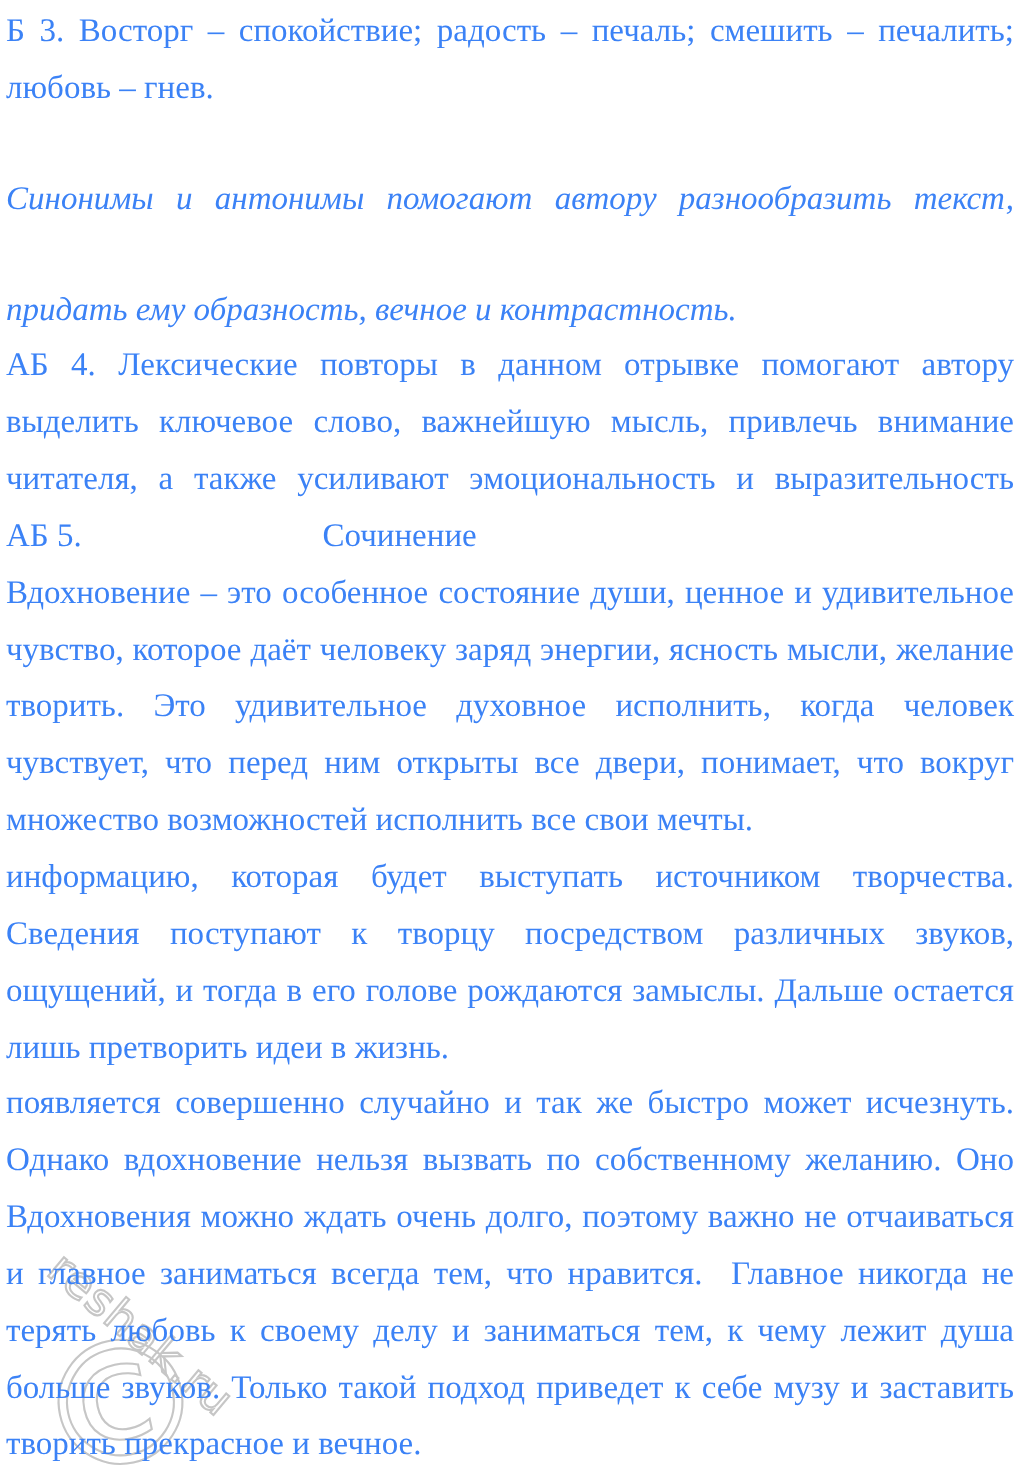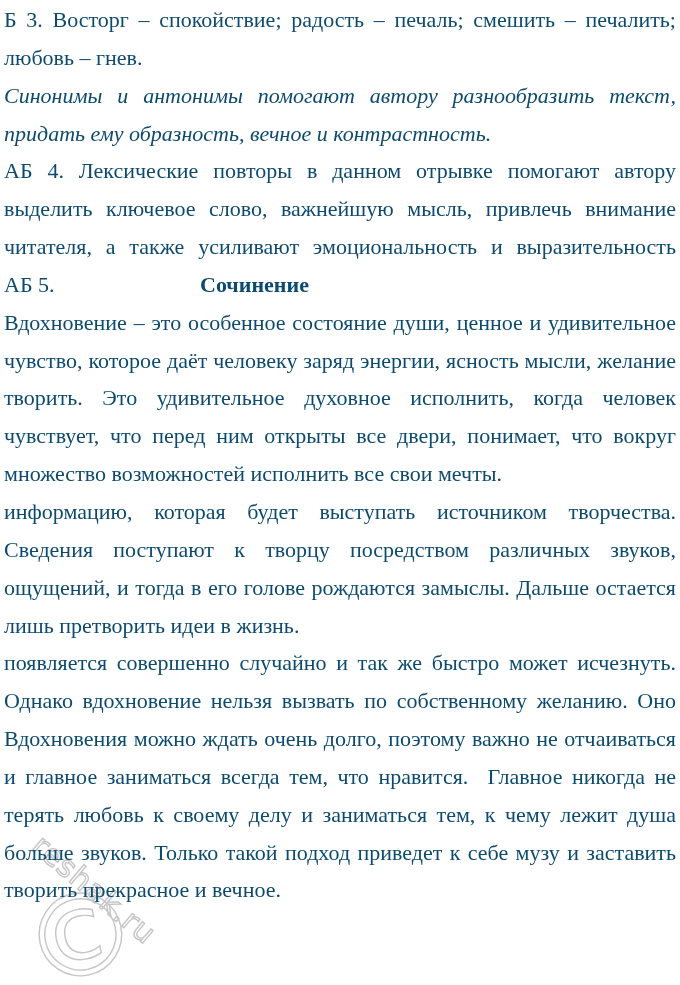--- a/index.html
+++ b/index.html
@@ -5,35 +5,35 @@
   html,body{margin:0;padding:0;background:#fff;}
   .doc{
     position:relative;
     width:680px;height:985px;
     background:#ffffff;
     box-sizing:border-box;
     padding:1px 4px 0 4px;
     overflow:hidden;
     font-family:"Liberation Serif","DejaVu Serif",serif;
     font-size:22px;
-    color:#0c4a6e;
+    color:#3b82f6;
   }
   .lines{position:relative;z-index:2;}
   .line{
     position:relative;
     height:37.85px;
     line-height:37.85px;
     white-space:pre-wrap;
   }
   .line.j{
     text-align:justify;
     text-align-last:justify;
   }
-  .line.i{font-style:italic;}
-  .center-title{position:absolute;left:196px;top:0;font-weight:bold;}
+  .line.i{font-style:italic;margin-top:36px;}
+  .center-title{position:absolute;left:211px;top:0;}
   .watermark{
     position:absolute;left:0;top:815px;
     z-index:1;
     pointer-events:none;
   }
 </style>
 </head>
 <body>
 
 <div class="doc">

